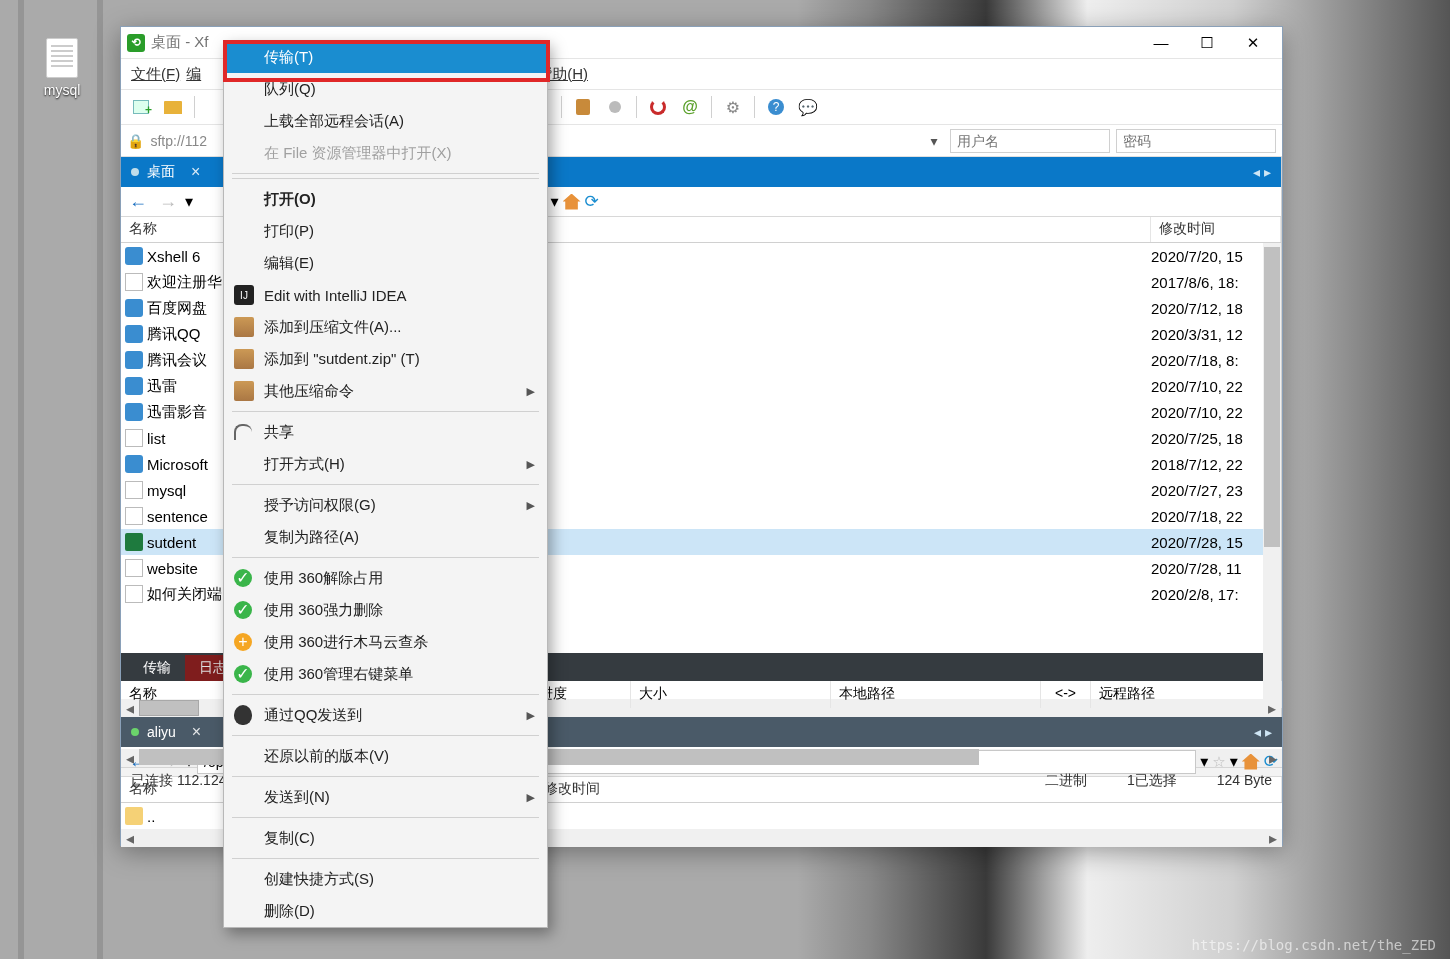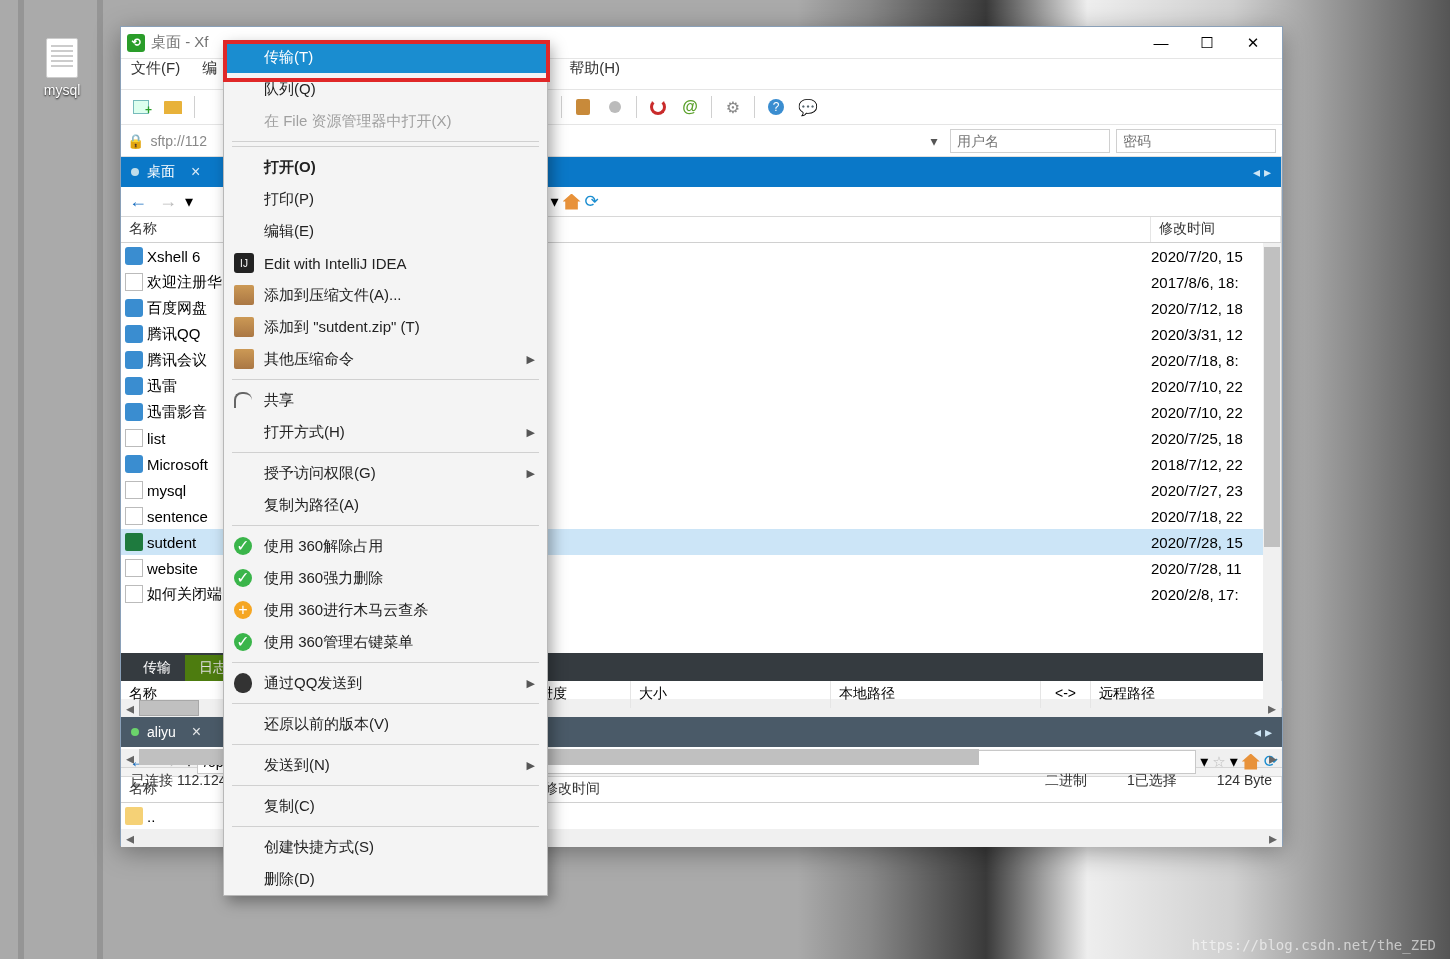--- a/index.html
+++ b/index.html
@@ -16,21 +16,21 @@
 
 
 .win { position:absolute; left:120px; top:26px; width:1163px; height:820px;
        background:#fff; border:1px solid #8aa0b8; box-shadow:0 6px 24px rgba(0,0,0,.35);}
 .titlebar { height:32px; display:flex; align-items:center; padding:0 6px; background:#fff; border-bottom:1px solid #e5e5e5;}
 .title-icon { width:18px; height:18px; background:#2a9d2a; border-radius:3px; display:inline-flex; align-items:center; justify-content:center; font-size:11px; color:#fff; font-weight:bold; margin-right:6px;}
 .title-text { font-size:15px; color:#737373; }
 .win-ctrls { margin-left:auto; display:flex; }
 .win-ctrls span { width:46px; height:32px; display:flex; align-items:center; justify-content:center; font-size:15px; color:#000;}
 
-.menubar { display:flex; height:30px; align-items:flex-start; padding:0 10px; gap:22px; font-size:15px; color:#333;}
+.menubar { display:flex; height:30px; align-items:center; padding:0 10px; gap:6px; font-size:15px; color:#333;text-decoration:underline;}
 .menubar span{ cursor:default;}
 
 .toolbar { display:flex; height:36px; align-items:center; padding:0 6px; gap:4px; border-top:1px solid #e5e5e5; border-bottom:1px solid #e5e5e5;}
 .tb { width:28px; height:26px; display:flex; align-items:center; justify-content:center; border-radius:3px;}
 .sep { width:1px; height:22px; background:#d0d0d0; margin:0 3px;}
 .ic-new{ width:16px;height:14px;border:1px solid #7bb;background:#dfe;position:relative;}
 .ic-new::after{content:"+";position:absolute;right:-4px;bottom:-4px;font-size:12px;color:#2a9d2a;font-weight:bold;}
 .ic-open{ width:18px;height:13px;background:#e8b23a;border-radius:1px 1px 0 0;}
 .ic-doc{ width:13px;height:16px;background:#fff;border:1px solid #999;position:relative;}
 .ic-doc::after{content:"";position:absolute;top:3px;left:2px;right:2px;height:1px;background:#ccc;box-shadow:0 3px #ccc,0 6px #ccc;}
@@ -97,21 +97,21 @@
 .panel.right .p-head .h2{ width:75px; text-align:right}
 .panel.right .p-head .h3{ width:100px}
 .panel.right .p-head .h4{ flex:1}
 .panel.right .row .r1{ width:240px; overflow:hidden; text-overflow:ellipsis;}
 .panel.right .row .r2{ width:75px}
 .panel.right .row .r3{ width:100px}
 .panel.right .row .r4{ flex:1}
 
 
 .log-tabs{ height:28px; background:#353b40; display:flex; align-items:flex-end;}
-.log-tabs span{ padding:4px 14px; font-size:14px; color:#ddd; background:#4d7c0f;}
+.log-tabs span{ padding:4px 14px; font-size:14px; color:#ddd; background:#7f1d1d;}
 .log-tabs span.active{ background:#353b40; color:#fff;margin-left:8px;}
 .xfer-head{ height:28px; display:flex; border-bottom:1px solid #d0d0d0; font-size:14px; background:#fff;}
 .xfer-head > div{ padding:4px 8px; border-right:1px solid #e5e5e5;}
 .xfer-body{ height:40px; background:#fff;}
 .xfer-scroll{ height:18px; background:#f0f0f0; display:flex;}
 .xfer-scroll .thumb{ height:16px; background:#c0c0c0; width:840px;}
 
 .status{ height:26px; display:flex; align-items:center; padding:0 10px; font-size:14px; color:#333; background:#f3f3f3; border-top:1px solid #d5d5d5;}
 .status .sp{ margin-left:auto; display:flex; gap:40px;}
 
@@ -400,20 +400,23 @@
   </div>
 </div>
 
 <div class="ctx" id="ctx">
     <div class="item hl">
       <span>传输(T)</span>
     </div>
     <div class="item">
       <span>队列(Q)</span>
     </div>
+    <div class="item">
+      <span>上载全部远程会话(A)</span>
+    </div>
     <div class="item dis">
       <span>在 File 资源管理器中打开(X)</span>
     </div>
     <div class="sep"></div>
     <div class="sep"></div>
     <div class="item bold">
       <span>打开(O)</span>
     </div>
     <div class="item">
       <span>打印(P)</span>

